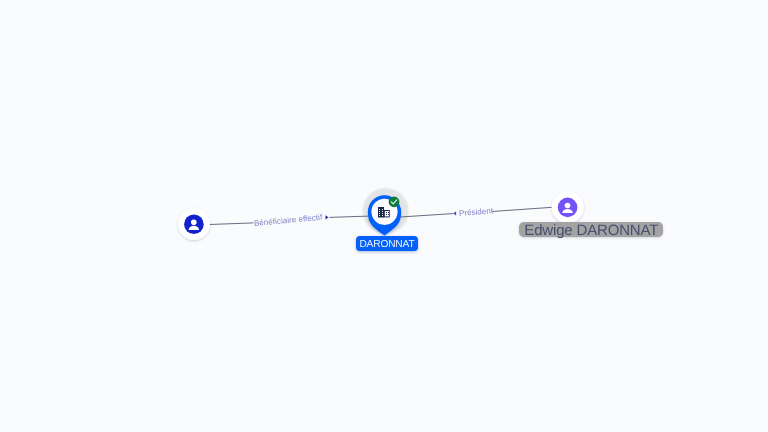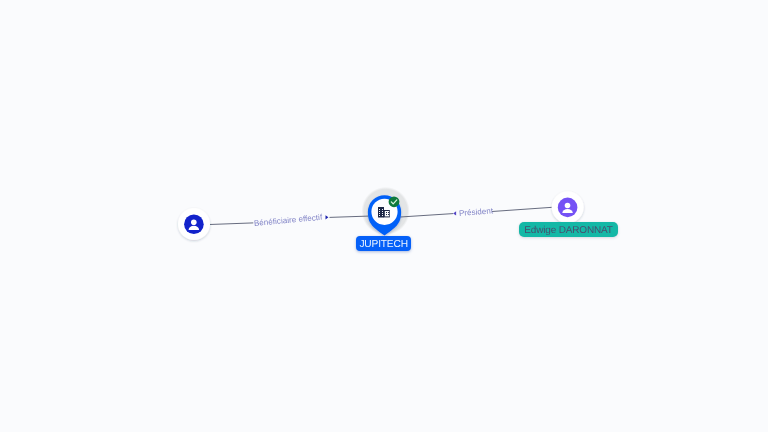--- a/index.html
+++ b/index.html
@@ -1,22 +1,22 @@
 <!DOCTYPE html>
 <html><head>
 <meta charset="utf-8">
 <title>Graph</title>
 <style>
   html,body{margin:0;padding:0;}
   body{width:768px;height:432px;overflow:hidden;background:#fafbfd;
        font-family:"Liberation Sans",sans-serif;-webkit-font-smoothing:antialiased;text-rendering:geometricPrecision;}
   #canvas{position:relative;width:768px;height:432px;background:#fafbfd;}
   svg#scene{position:absolute;left:0;top:0;width:768px;height:432px;display:block;}
-  .pill{position:absolute;white-space:nowrap;border-radius:5px;background:#14b8a6;
-        color:#474f6e;font-size:10px;line-height:13.1px;padding:1.8px 5.0px 0;letter-spacing:-0.17px;
+  .pill{position:absolute;white-space:nowrap;border-radius:5px;background:#a3a3a3;
+        color:#474f6e;font-size:15px;line-height:13.1px;padding:1.8px 5.0px 0;letter-spacing:-0.17px;
         box-shadow:0 1px 3px rgba(40,50,90,.16),0 0 1px rgba(40,50,90,.10);}
   .pill-company{background:#0560f8;color:#eaf4ff;font-weight:400;font-size:10.2px;
         line-height:10.6px;padding:3.9px 3.1px 0;border-radius:4px;
         box-shadow:0 1px 3px rgba(20,60,160,.35);}
   .edgelabel{position:absolute;white-space:nowrap;color:#8083c6;font-size:8px;
         line-height:9px;letter-spacing:0.05px;}
 </style>
 </head>
 <body>
 
@@ -93,15 +93,15 @@
       <g fill="#ffffff">
         <circle cx="567.5" cy="205.5" r="2.8"></circle>
         <path d="M562.3 213.1 a5.25 4.05 0 0 1 10.5 0 z"></path>
       </g>
     </g>
   </svg>
 
   <div class="edgelabel" style="left:253.6px;top:218.9px;transform:rotate(-5.3deg);transform-origin:0 50%;">Bénéficiaire effectif</div>
   <div class="edgelabel" style="left:458.6px;top:209.4px;transform:rotate(-4.6deg);transform-origin:0 50%;">Président</div>
 
-  <div class="pill pill-company" style="left:356.3px;top:236.2px;">JUPITECH</div>
+  <div class="pill pill-company" style="left:356.3px;top:236.2px;">DARONNAT</div>
   <div class="pill" style="left:519.3px;top:221.8px;">Edwige DARONNAT</div>
 </div>
 
 </body></html>

